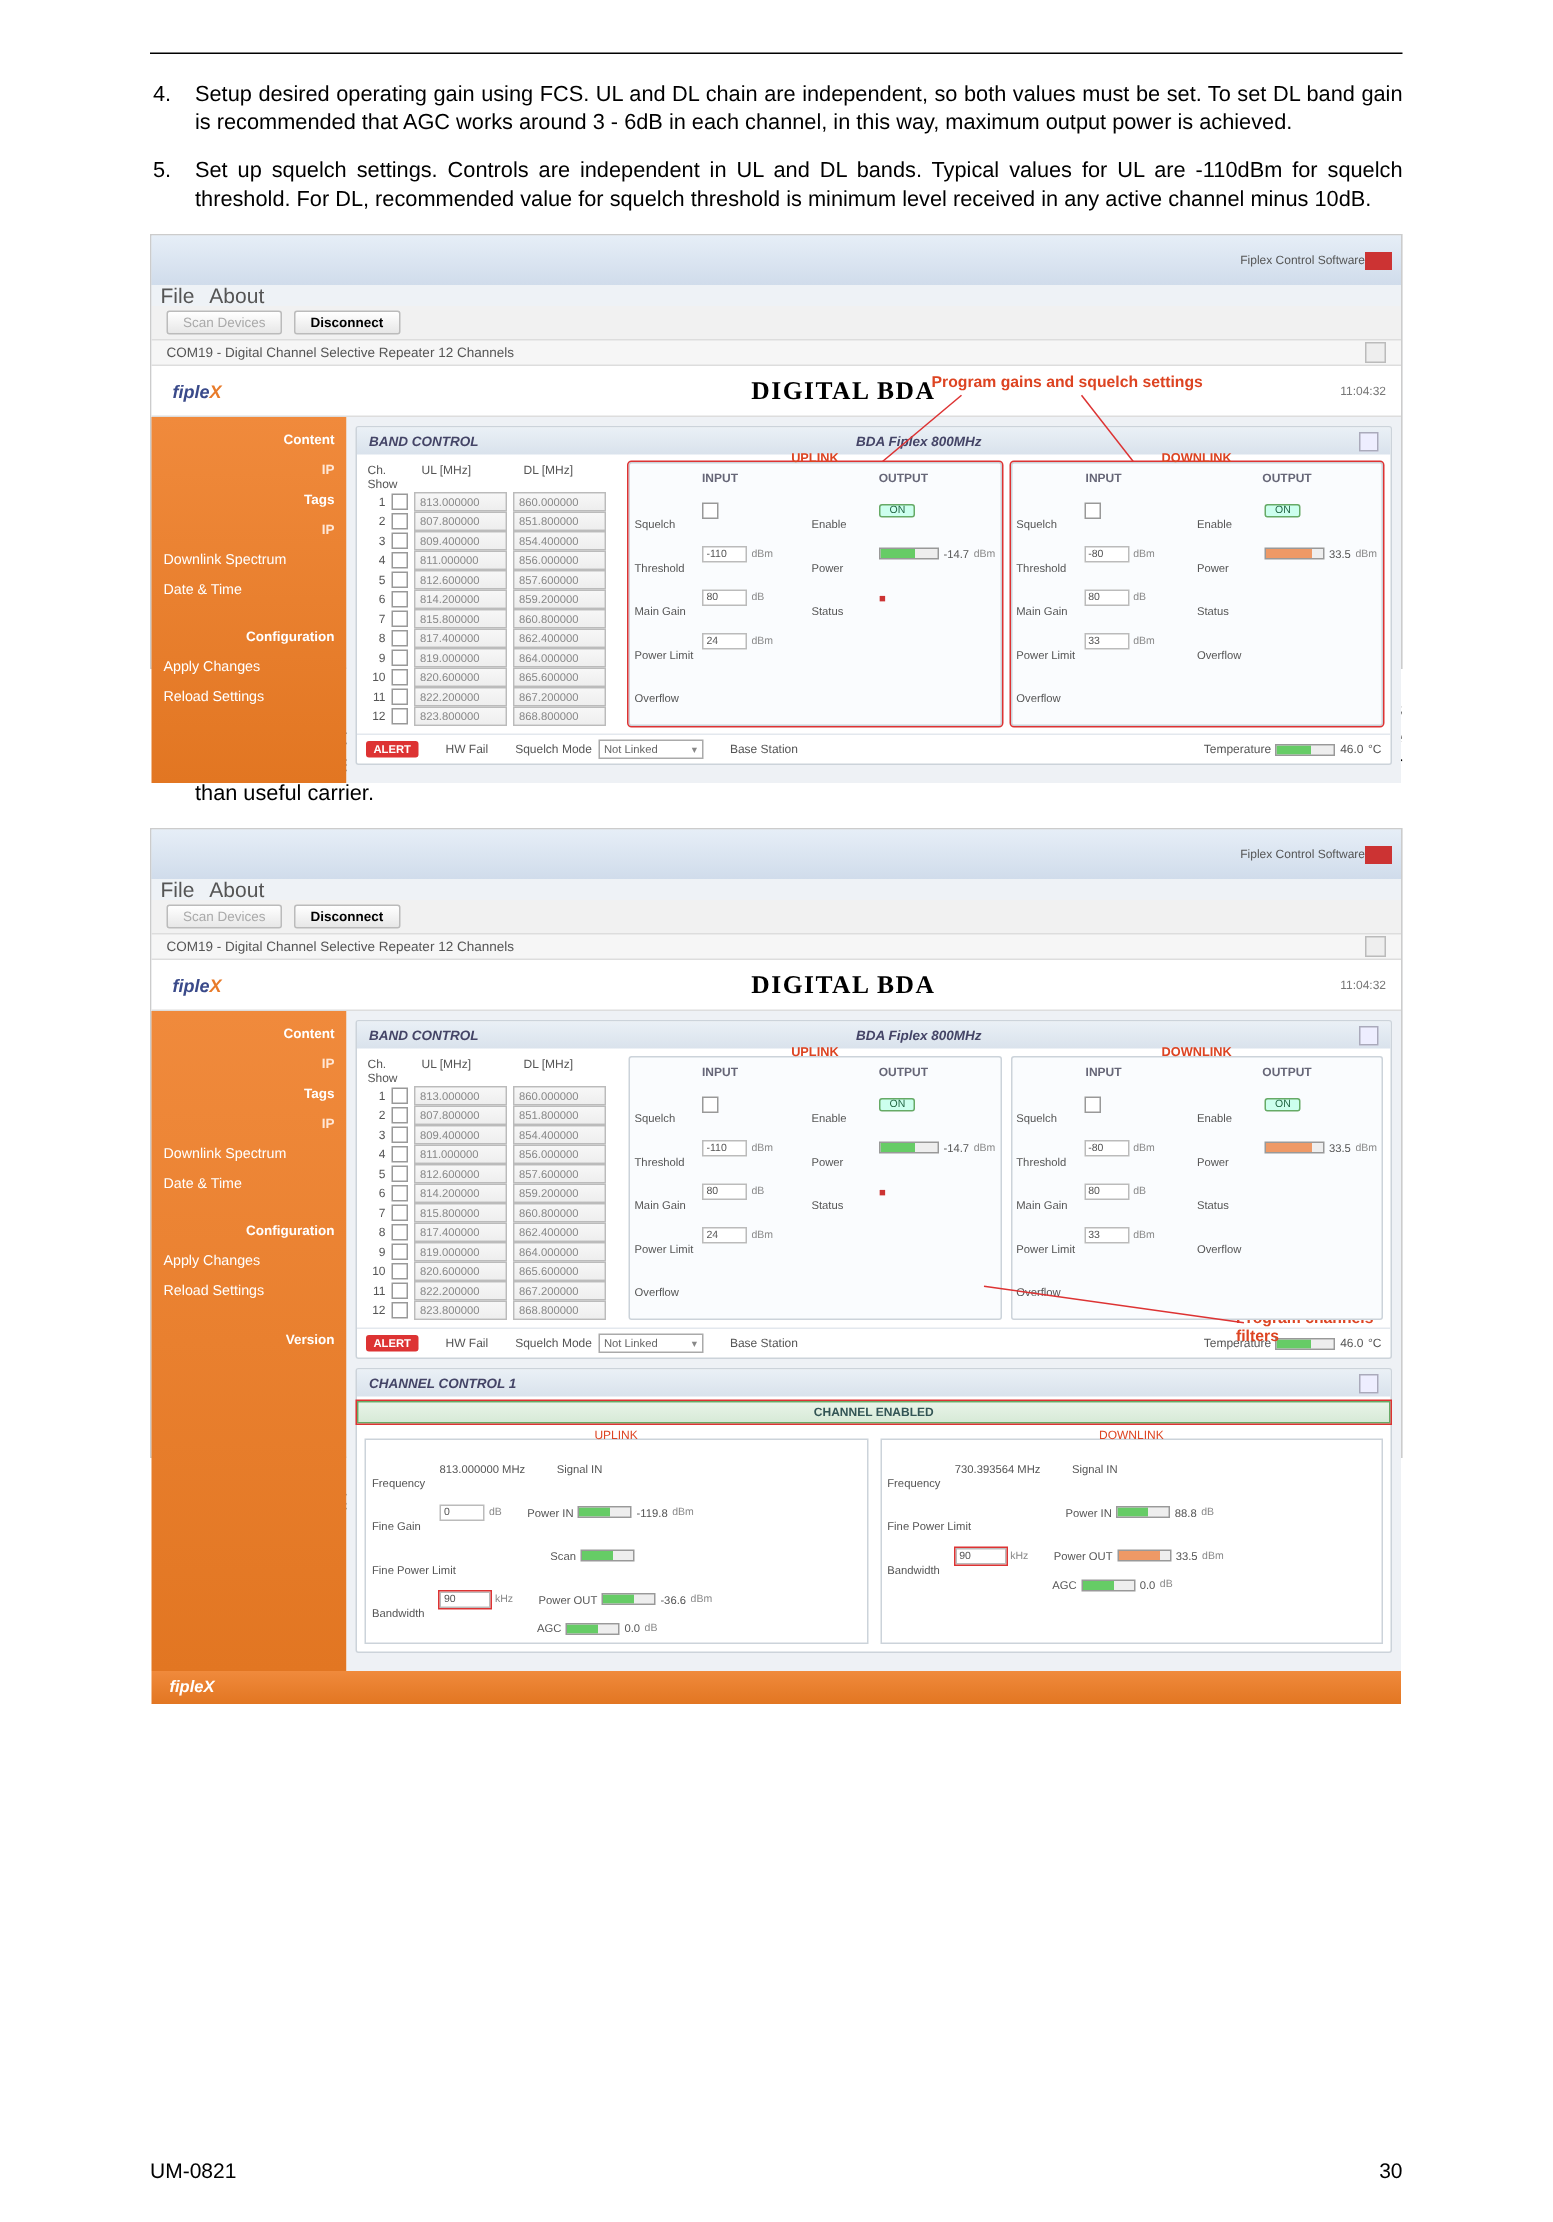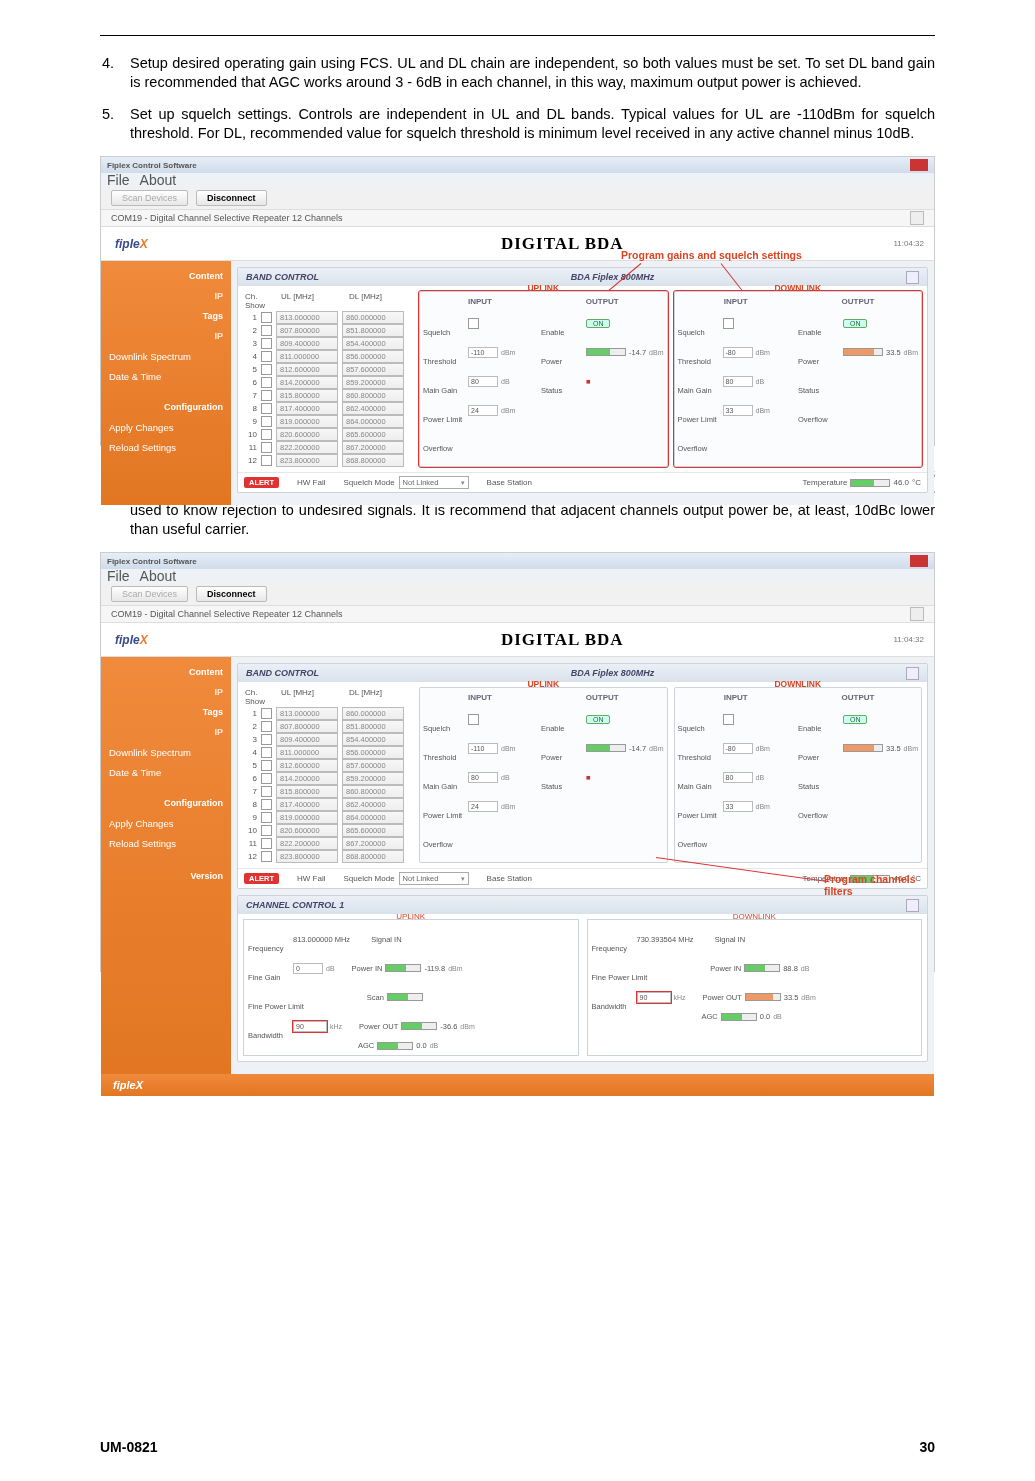--- a/index.html
+++ b/index.html
@@ -4,21 +4,21 @@
 <style>
   * { box-sizing: border-box; margin: 0; padding: 0; }
   body { width: 1035px; height: 1481px; font-family: Arial, sans-serif; font-size: 14.5px; color: #000; background: #fff; position: relative; }
   .page { padding: 35px 100px 50px 100px; }
   .top-rule { border-top: 1.5px solid #000; margin-bottom: 18px; }
   ol.main-list { list-style: none; }
   ol.main-list > li { display: flex; margin-bottom: 14px; text-align: justify; line-height: 1.28; }
   ol.main-list > li .num { flex: 0 0 30px; padding-left: 2px; }
   ol.main-list > li .txt { flex: 1; }
   .screenshot { margin: 6px 0 18px 0; border: 1px solid #ccc; background: #e9eef3; position: relative; font-size: 9px; }
-  .ss-titlebar { height: 16px; background: linear-gradient(#e6eef7,#d0dceb); display:flex; align-items:center; padding:0 6px; font-size:8px; color:#555; justify-content:space-between;font-weight:bold; }
+  .ss-titlebar { height: 33px; background: linear-gradient(#e6eef7,#d0dceb); display:flex; align-items:center; padding:0 6px; font-size:8px; color:#555; justify-content:flex-end; }
   .ss-titlebar .redx { width:18px; height:12px; background:#c33; }
   .ss-menubar { height: 14px; background:#eef2f6; padding:0 6px; font-size:14px; color:#555; display:flex; align-items:center; gap:10px; }
   .ss-toolbar { height: 22px; background:#f1f1f1; display:flex; align-items:center; padding: 3px 10px; gap:8px; }
   .ss-btn { border:1px solid #bbb; background:linear-gradient(#fff,#e7e7e7); padding:2px 10px; font-size:9px; border-radius:2px; }
   .ss-subhead { height:18px; background:#f6f6f6; padding:2px 10px; font-size:9px; color:#555; border-top:1px solid #ddd; border-bottom:1px solid #ddd; display:flex; align-items:center; justify-content:space-between; }
   .ss-subhead .minibtn { width:14px; height:14px; border:1px solid #bbb; background:#eee; }
   .ss-bannerrow { display:flex; align-items:center; height:34px; background:#fff; border-bottom:1px solid #ddd; }
   .ss-logo { width:130px; padding-left:14px; font-weight:bold; font-style:italic; font-size:12px; color:#3a4a8a; }
   .ss-logo .orange { color:#e87b2a; }
   .ss-bigtitle { flex:1; text-align:center; font-weight:bold; font-size:17px; letter-spacing:1px; font-family: 'Times New Roman', serif; }
@@ -55,21 +55,21 @@
   .bar { display:inline-block; height:8px; border:1px solid #999; background:linear-gradient(to right,#6c6 60%,#eee 60%); }
   .status-row { display:flex; align-items:center; gap:18px; padding:3px 6px; font-size:8px; color:#555; border-top:1px solid #e3e8ee; }
   .status-row .alert { background:#d33; color:#fff; padding:1px 5px; font-size:7.5px; font-weight:bold; border-radius:2px; }
   .sel { border:1px solid #aaa; background:#fff; height:13px; width:70px; font-size:7.5px; display:flex; align-items:center; justify-content:space-between; padding:0 3px; color:#666; }
   .sel::after { content:"▾"; font-size:7px; color:#888; }
   .arrow-line { position:absolute; height:1px; background:#d33; transform-origin:left center; }
   .chan-cols { display:flex; gap:8px; }
   .chan-box { flex:1; border:1px solid #ccd3da; padding:4px; font-size:7.5px; color:#555; position:relative; }
   .chan-box .ctitle { color:#d42; font-size:8px; text-align:center; position:absolute; top:-8px; left:50%; transform:translateX(-50%); }
   .para { margin-left: 85px; margin-top: 4px; text-align: justify; line-height:1.3; }
-  .footer { position:absolute; bottom:26px; left:100px; right:100px; display:flex; justify-content:space-between; font-size:14px; border-top:1px solid transparent;font-weight:bold; }
+  .footer { position:absolute; bottom:26px; left:100px; right:100px; display:flex; justify-content:space-between; font-size:14px; border-top:1px solid transparent; }
   .extra-section { border:1px solid #6a6; background:linear-gradient(#e8f3e8,#d7ead7); height:15px; display:flex; align-items:center; justify-content:center; font-size:8px; color:#355; font-weight:bold; margin:3px 0 5px 0; }
   .red-outline { outline:1.5px solid #d33; }
   .orange-footer-band { background:linear-gradient(#f08a3c,#e27622); height:22px; display:flex; align-items:center; padding:0 12px; }
   .orange-footer-band .flogo { color:#fff; font-weight:bold; font-style:italic; font-size:11px; }
 </style>
 </head>
 <body>
 
 <div class="page">
   <div class="top-rule"></div>
@@ -584,20 +584,23 @@
               </span>
           </div>
         </div>
 
         <div class="ss-panel">
           <div class="ss-panel-hd">
             <span>CHANNEL CONTROL 1</span>
             <span></span>
             <span class="minibtn"></span>
           </div>
+          <div class="extra-section red-outline">
+            <span>CHANNEL ENABLED</span>
+          </div>
           <div class="arrow-line" style="top:304px; left:555px; width:175px; transform:rotate(8deg);"></div>
           <div class="ss-panel-bd">
             <div class="chan-cols">
               <div class="chan-box">
                 <div class="ctitle">UPLINK</div>
                 <div class="kv">
                     <span class="lab">Frequency</span> 
                     <span>813.000000 MHz</span>
                     <span style="margin-left:18px;">Signal IN</span>
                   </div>

